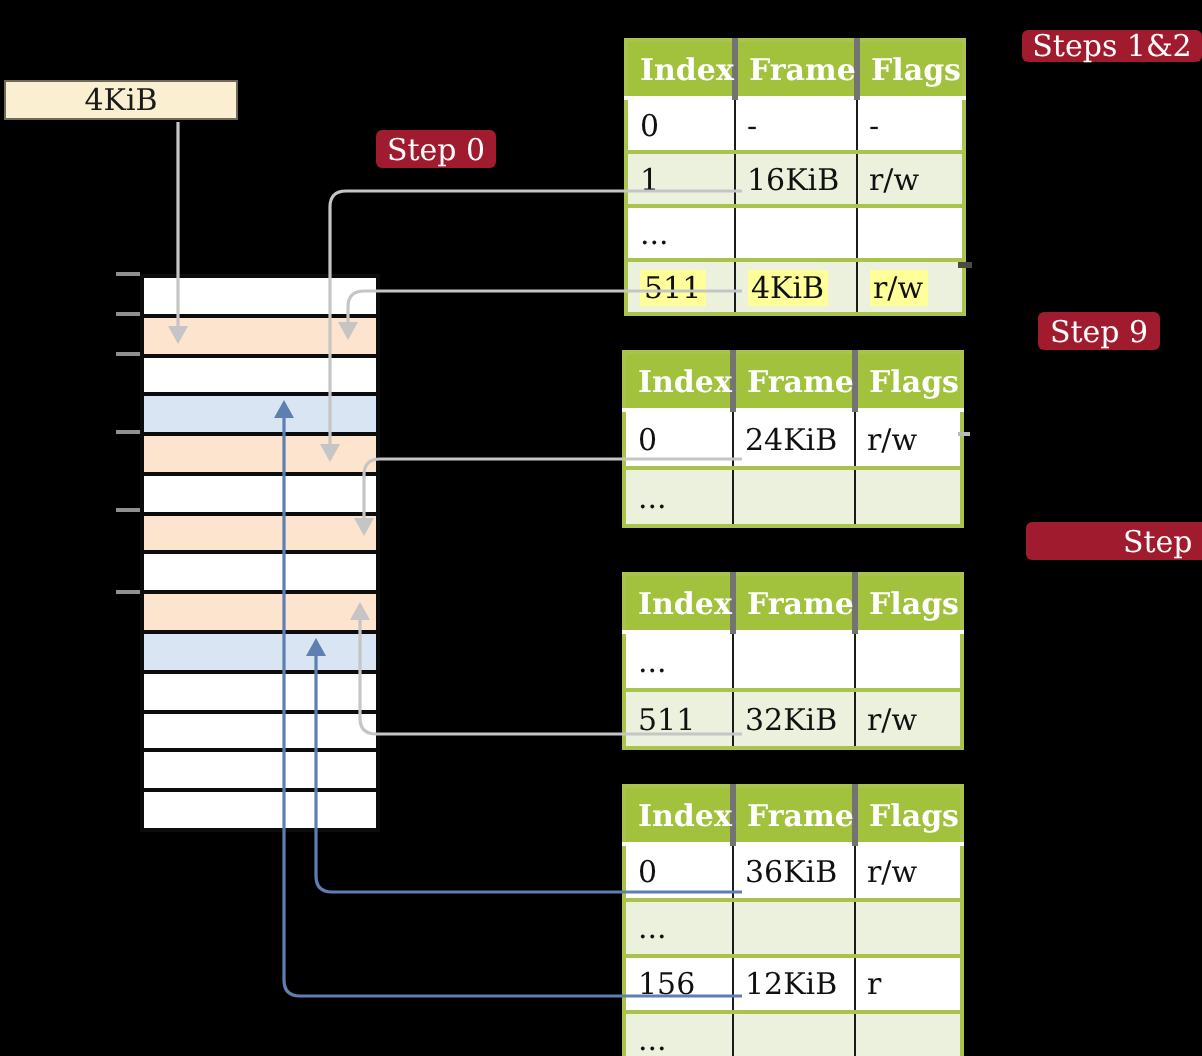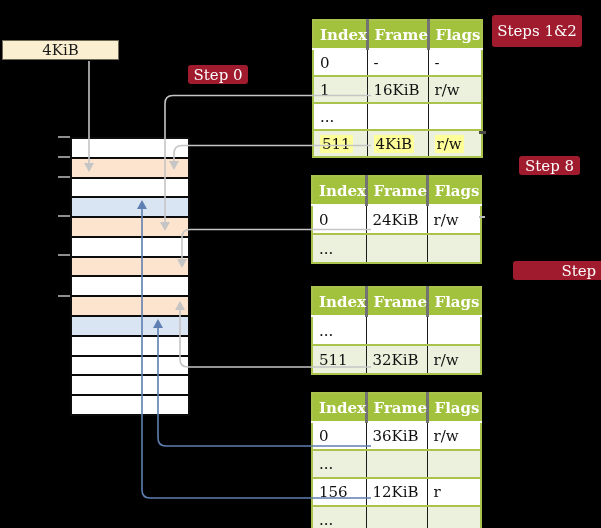--- a/index.html
+++ b/index.html
@@ -29,21 +29,21 @@
     display:flex;align-items:center;justify-content:center;
     color:#1a1a1a;box-sizing:border-box;
   }
   
   .step-label{
     position:absolute;background:var(--accent-red);color:#fdfdfd;
     border-radius:3px;display:flex;align-items:center;justify-content:center;
     padding:0 6px;height:19px;white-space:nowrap;
   }
   #step0{left:188px;top:41px;width:48px;margin-top:24px;}
-  #steps12{left:492px;top:15px;width:78px;height:32px;}
+  #steps12{left:511px;top:15px;width:78px;height:16px;}
   #step3{left:519px;top:156px;width:49px;}
   #step4{left:513px;top:261px;width:50px;padding-left:48px;}
   
   .memory{
     position:absolute;left:70px;top:137px;width:120px;height:279px;
     display:flex;flex-direction:column;
     border:2px solid #0c0c0c;background:#fff;box-sizing:border-box;
   }
   .mem-row{flex:1;}
   .mem-row + .mem-row{border-top:2px solid #0c0c0c;}
@@ -89,21 +89,21 @@
 </style>
 </head>
 <body>
 
 <div class="frame-box">
   <span>4KiB</span>
 </div>
 
 <div class="step-label" id="step0">Step 0</div>
 <div class="step-label" id="steps12">Steps 1&amp;2</div>
-<div class="step-label" id="step3">Step 8</div>
+<div class="step-label" id="step3">Step 9</div>
 <div class="step-label" id="step4">Step 4</div>
 
 <div class="memory">
     <div class="mem-row mem-free"></div>
     <div class="mem-row mem-pt"></div>
     <div class="mem-row mem-free"></div>
     <div class="mem-row mem-page"></div>
     <div class="mem-row mem-pt"></div>
     <div class="mem-row mem-free"></div>
     <div class="mem-row mem-pt"></div>

